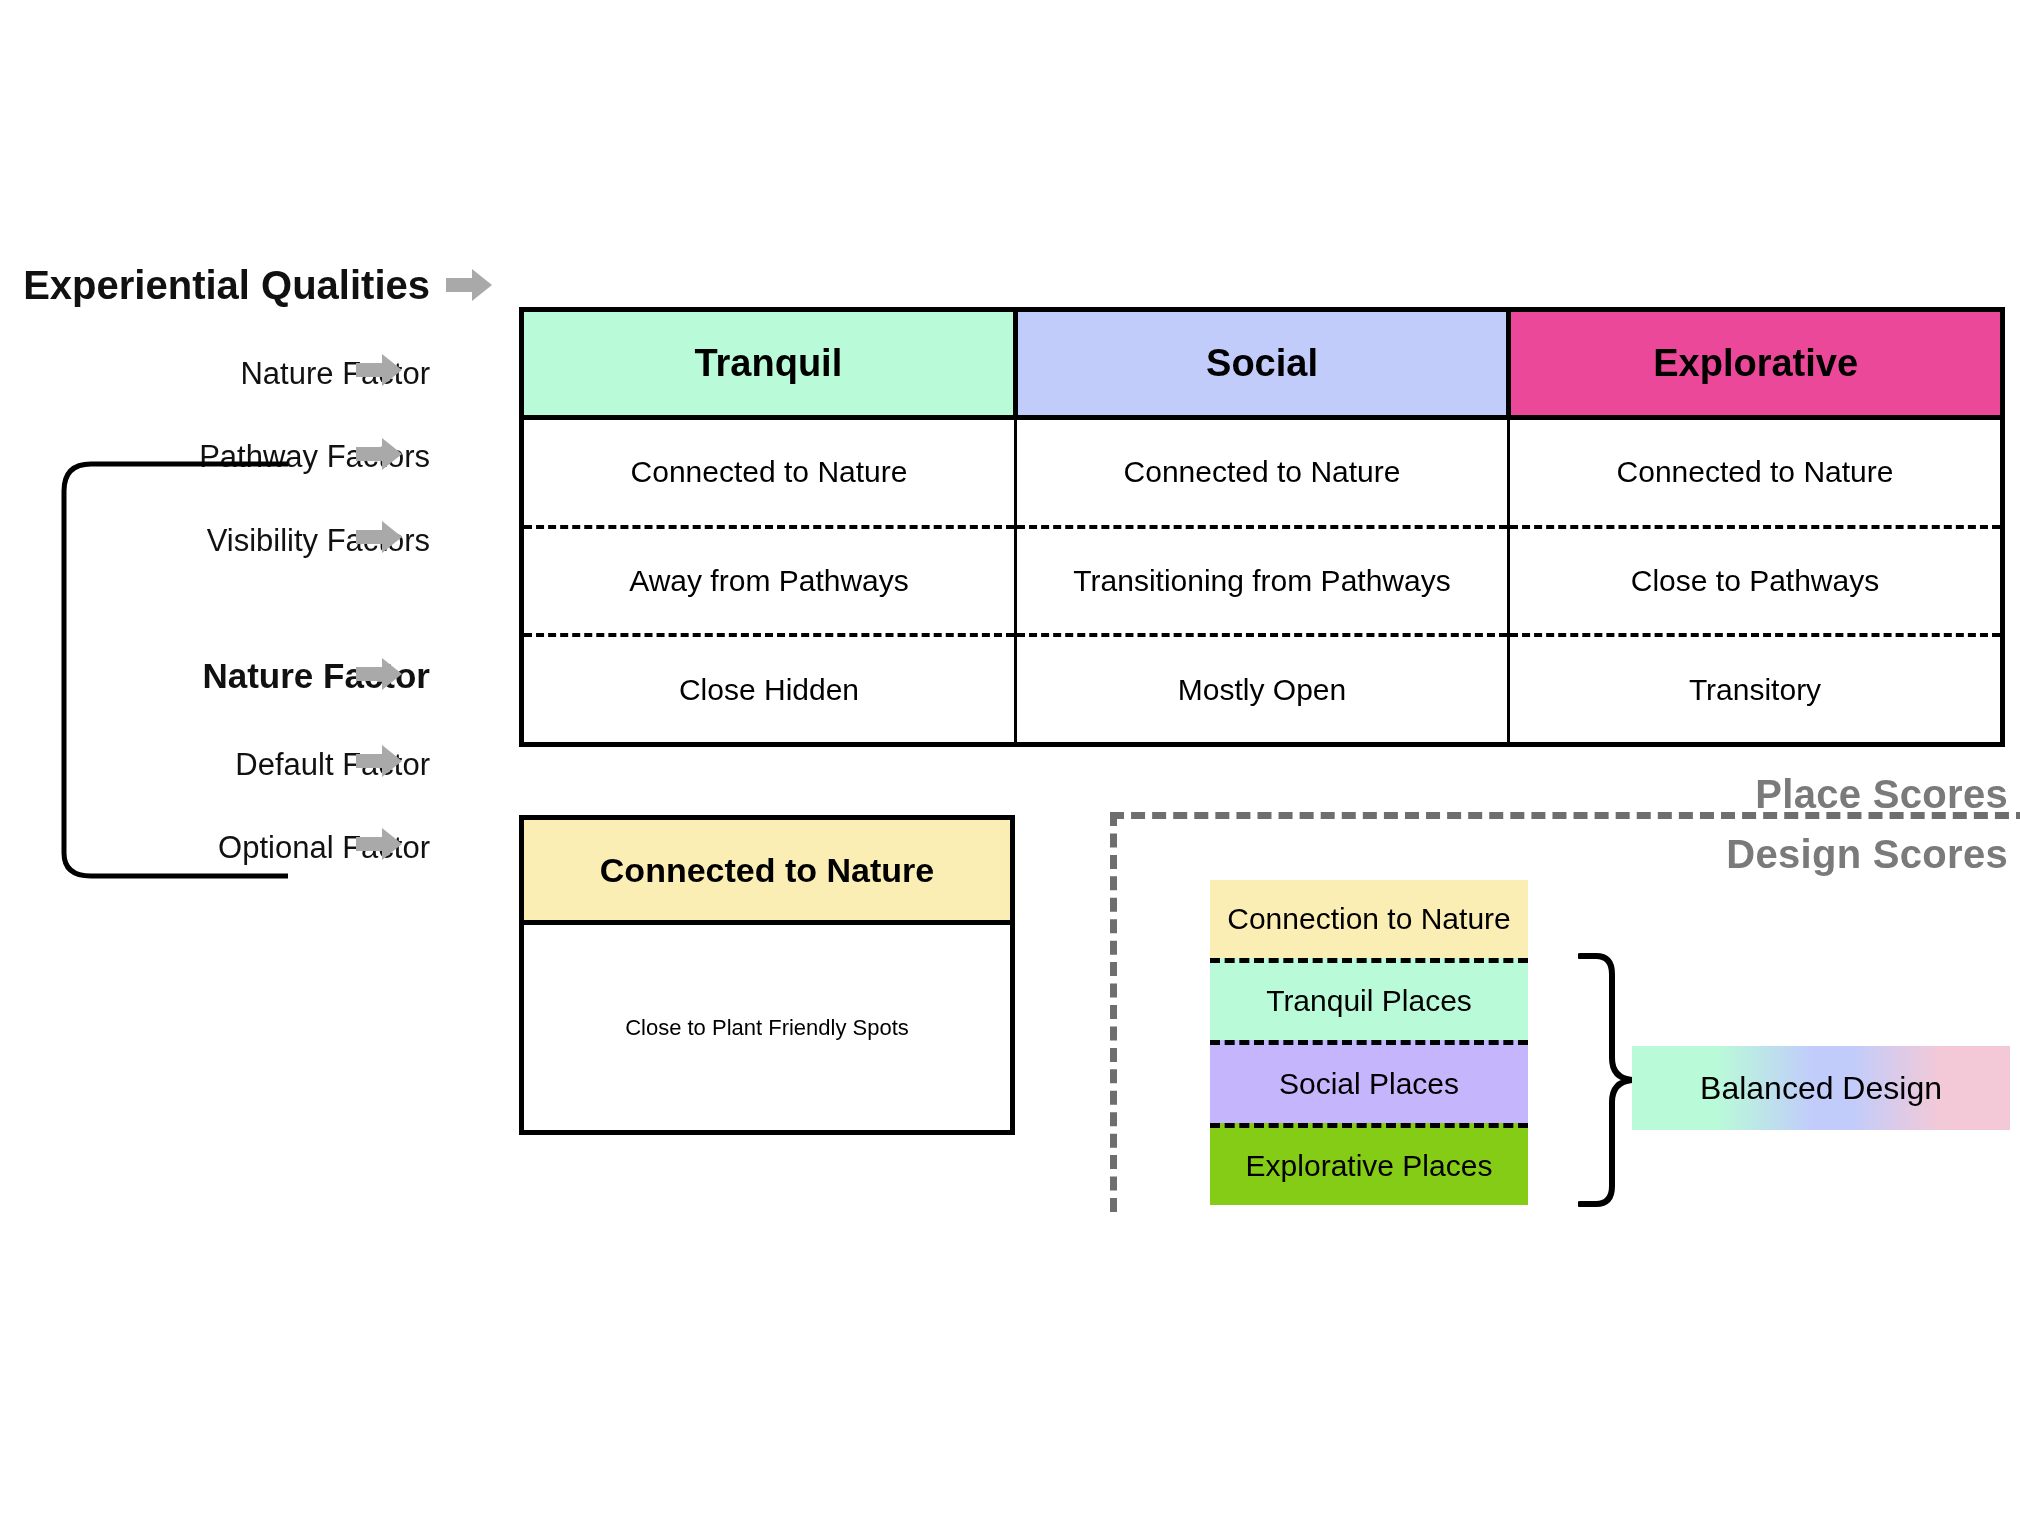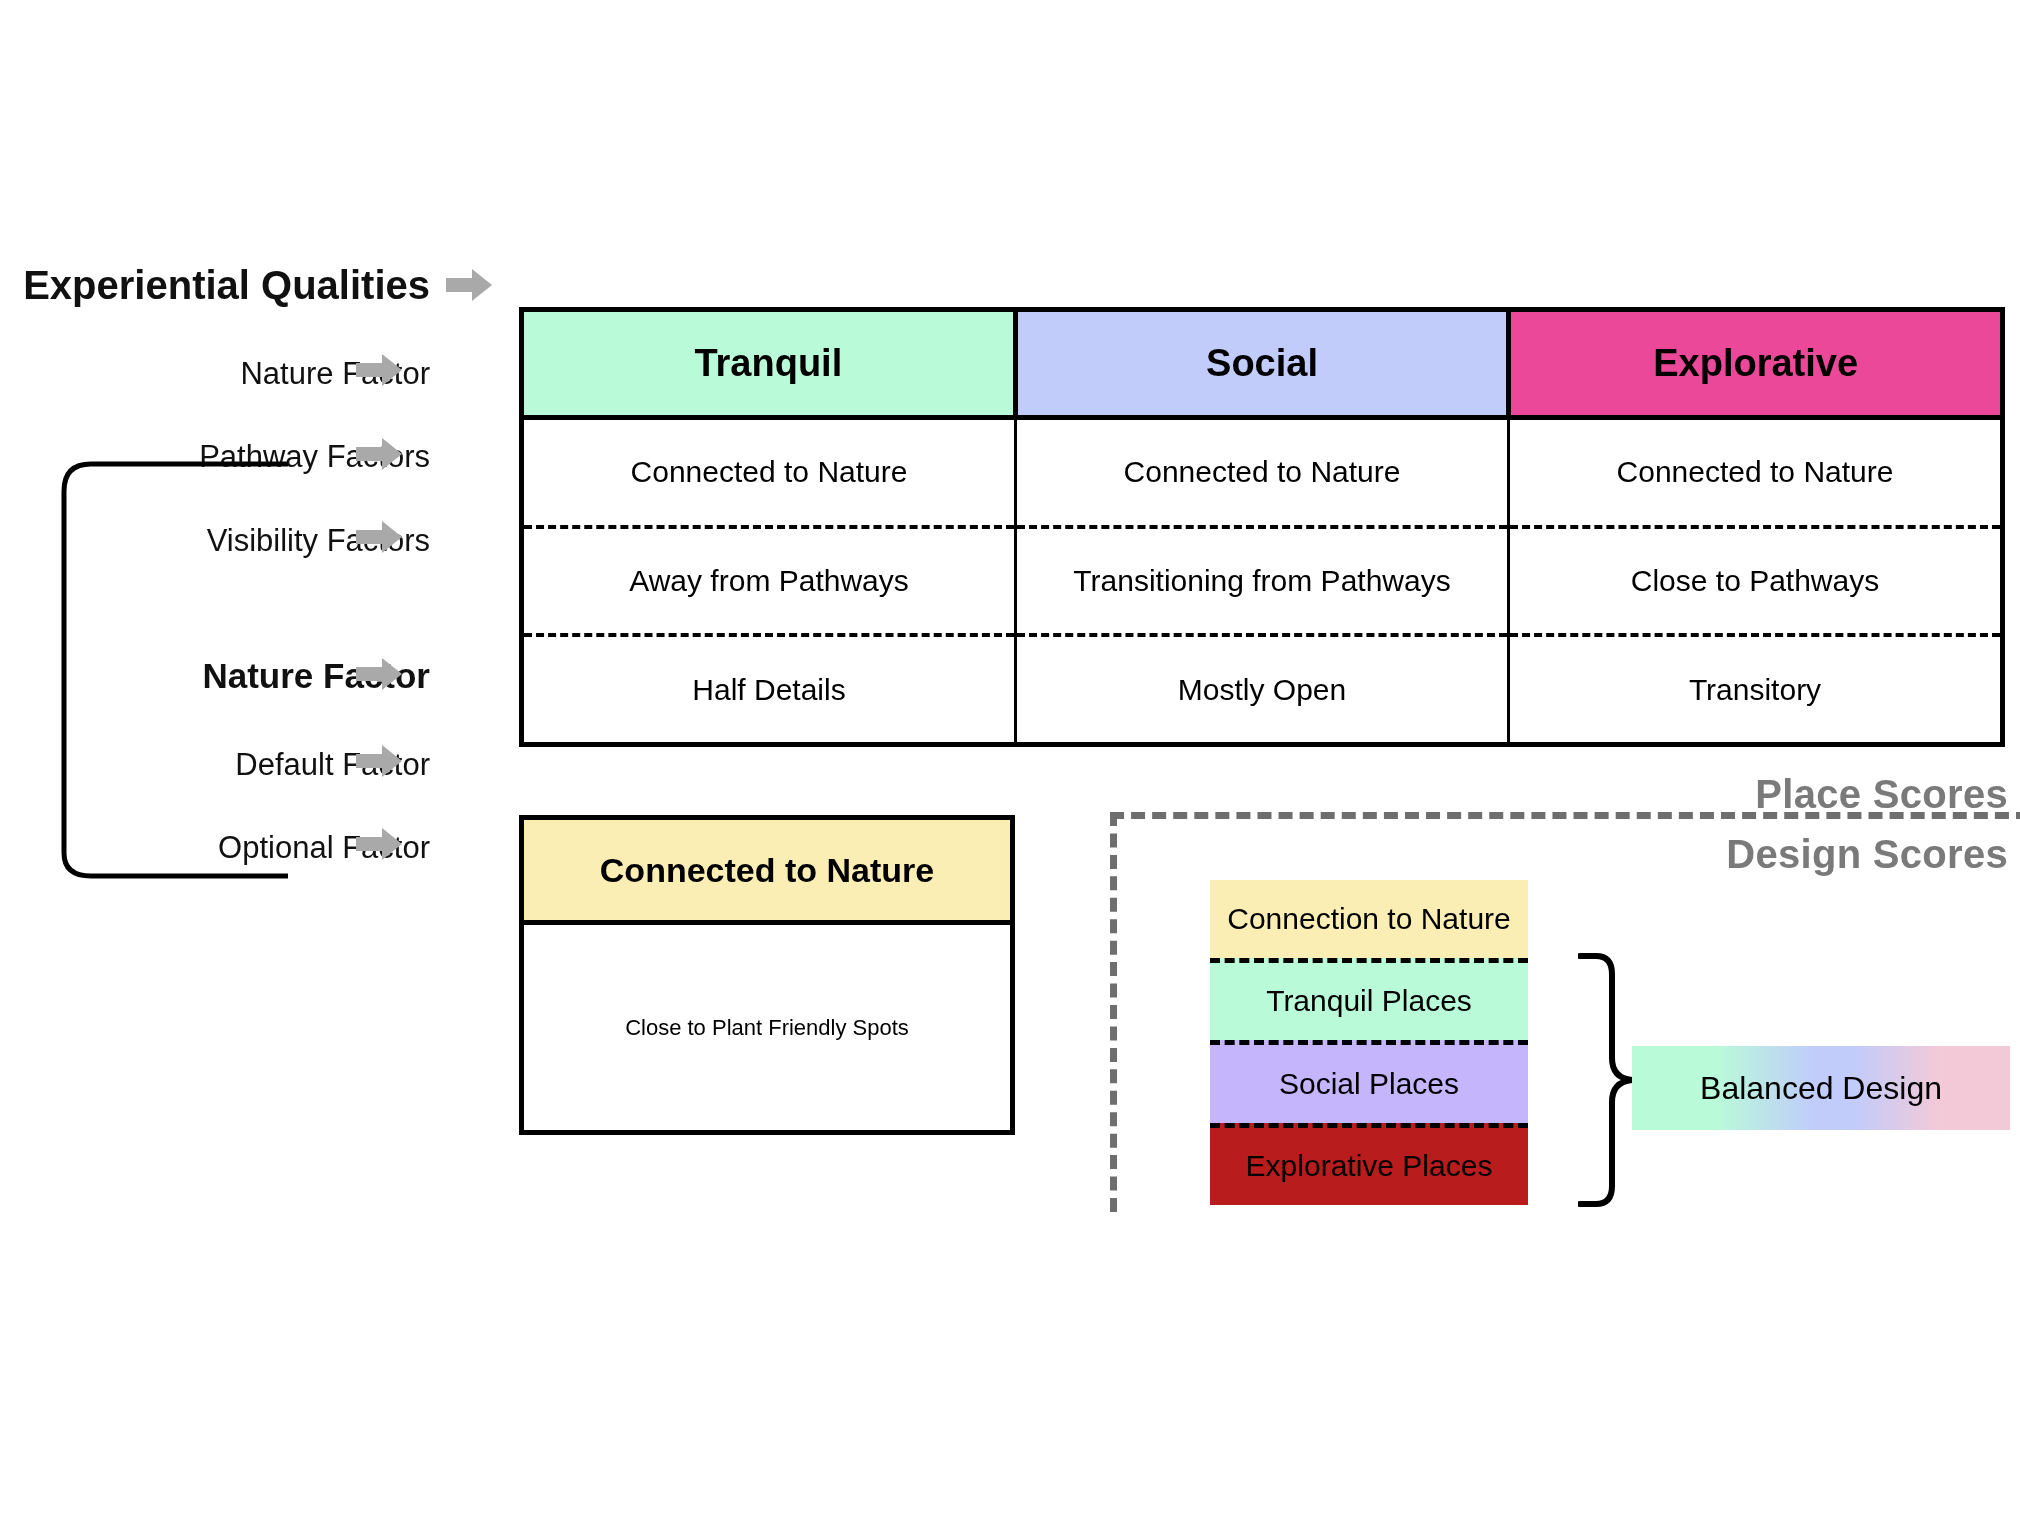--- a/index.html
+++ b/index.html
@@ -214,21 +214,21 @@
   <div id="main-table">
     <div class="mt-headrow">
       <div class="mt-head" style="background:#b9fbd8;">Tranquil</div>
       <div class="mt-head" style="background:#c1ccfb;">Social</div>
       <div class="mt-head" style="background:#ec4899;">Explorative</div>
     </div>
     <div class="mt-body">
       <div class="mt-col">
         <div class="mt-cell">Connected to Nature</div>
         <div class="mt-cell">Away from Pathways</div>
-        <div class="mt-cell">Half Details</div>
+        <div class="mt-cell">Close Hidden</div>
       </div>
       <div class="mt-col">
         <div class="mt-cell">Connected to Nature</div>
         <div class="mt-cell">Transitioning from Pathways</div>
         <div class="mt-cell">Mostly Open</div>
       </div>
       <div class="mt-col">
         <div class="mt-cell">Connected to Nature</div>
         <div class="mt-cell">Close to Pathways</div>
         <div class="mt-cell">Transitory</div>
@@ -243,21 +243,21 @@
 
   <div id="scores-border"></div>
 
   <div class="score-label" id="place-scores-label">Place Scores</div>
   <div class="score-label" id="design-scores-label">Design Scores</div>
 
   <div id="place-stack">
     <div class="band" style="background:#fbeeb5;">Connection to Nature</div>
     <div class="band" style="background:#b9fbd8;">Tranquil Places</div>
     <div class="band" style="background:#c4b5fd;">Social Places</div>
-    <div class="band" style="background:#b91c1c;">Explorative Places</div>
+    <div class="band" style="background:#84cc16;">Explorative Places</div>
   </div>
 
   <div id="brace">
     <svg width="60" height="256" viewBox="0 0 60 256">
       <path d="M2 4 H18 Q34 4 34 22 V106 Q34 126 54 128 Q34 130 34 150 V234 Q34 252 18 252 H2" fill="none" stroke="#000" stroke-width="6" stroke-linecap="round" stroke-linejoin="round"></path>
     </svg>
   </div>
 
   <div id="balanced-box" style="background: linear-gradient(90deg, #b9fbd8 0%, #b9fbd8 22%, #c1ccfb 48%, #c1ccfb 58%, #f4c9d7 82%, #f4c9d7 100%);">Balanced Design</div>
 

